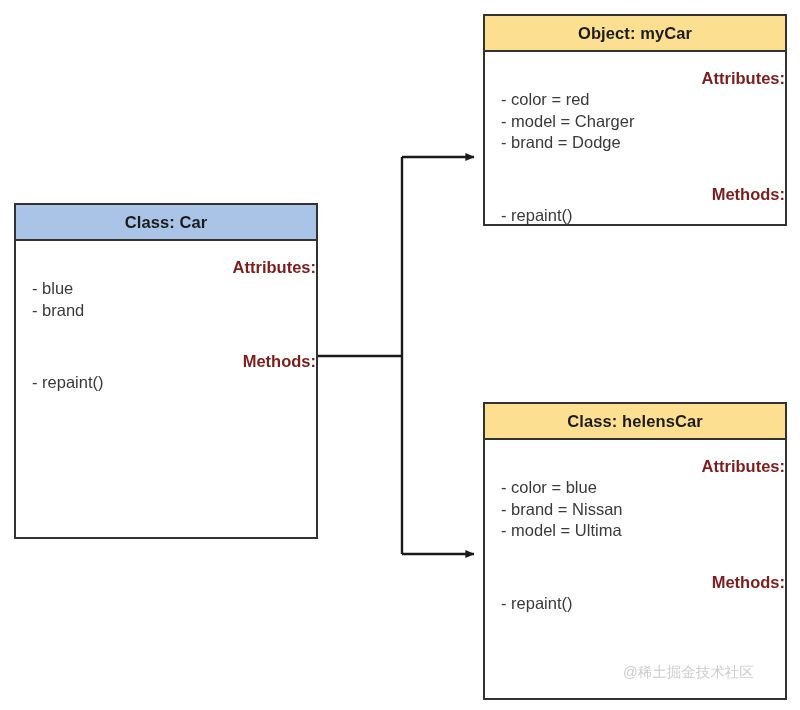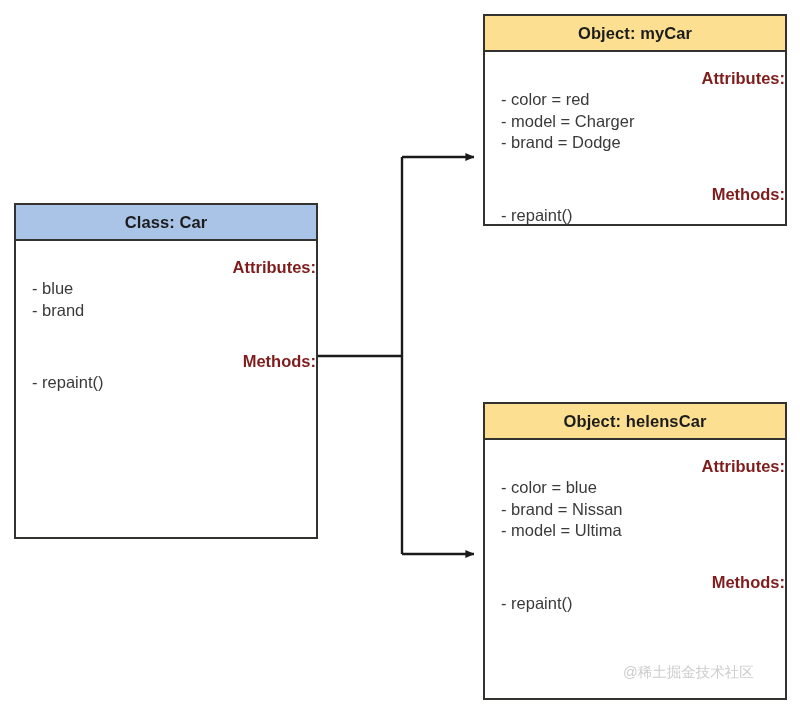--- a/index.html
+++ b/index.html
@@ -135,21 +135,21 @@
       </ul>
       <div class="spacer-gap"></div>
       <p class="section-title">Methods:</p>
       <ul class="member-list">
         <li>- repaint()</li>
       </ul>
     </div>
   </div>
 
   <div class="uml-box" style="left:483px; top:402px; width:304px; height:298px;">
-    <div class="uml-header yellow">Object: helensCar</div>
+    <div class="uml-header yellow">Class: helensCar</div>
     <div class="uml-body">
       <p class="section-title">Attributes:</p>
       <ul class="member-list">
         <li>- color = blue</li>
         <li>- brand = Nissan</li>
         <li>- model = Ultima</li>
       </ul>
       <div class="spacer-gap"></div>
       <p class="section-title">Methods:</p>
       <ul class="member-list">

